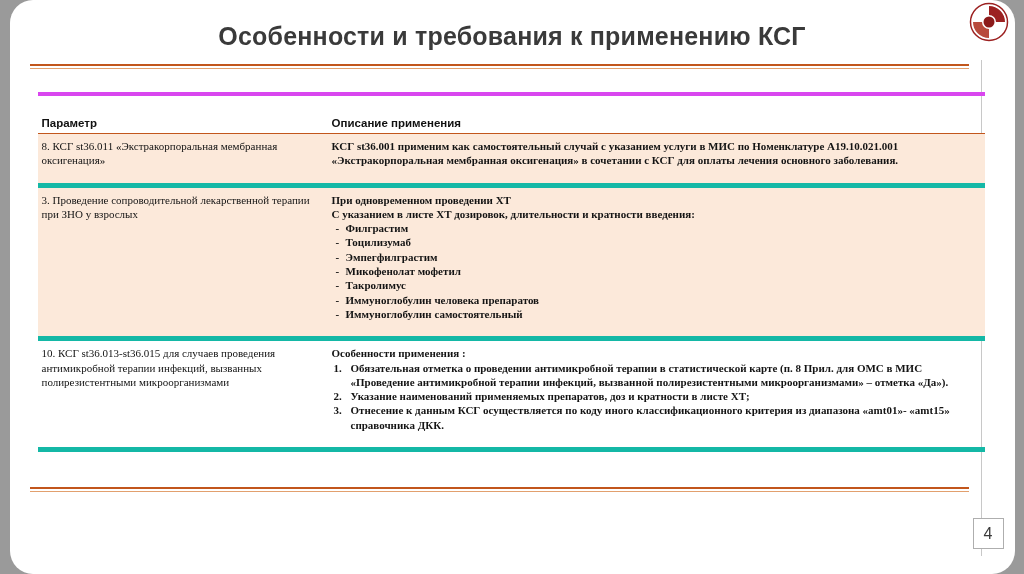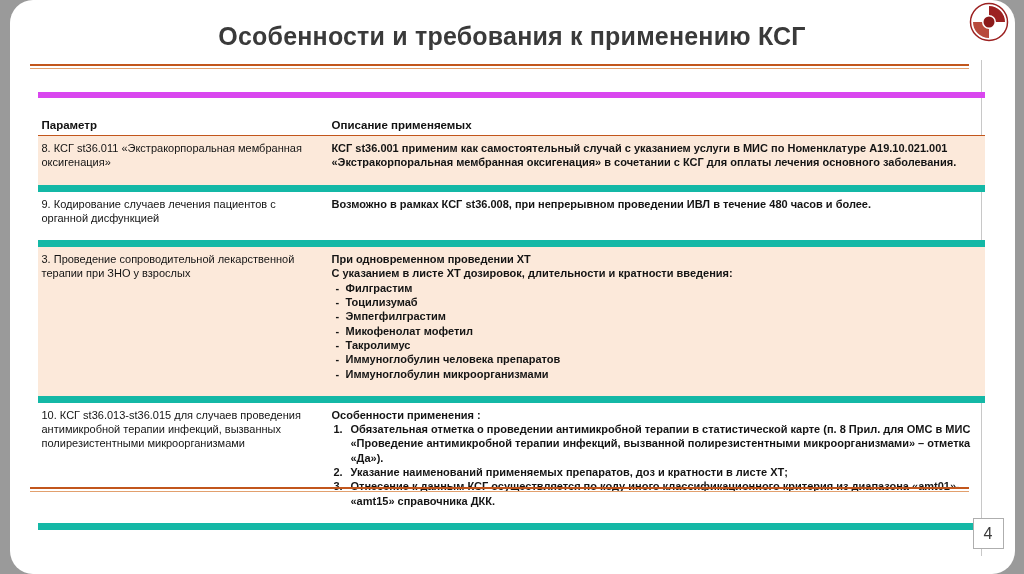--- a/index.html
+++ b/index.html
@@ -32,25 +32,25 @@
     font-size: 16px; color: #3a3a3a;
   }
   .table-wrap { position: absolute; left: 28px; top: 92px; width: 947px; }
   table {
     width: 100%; border-collapse: collapse; table-layout: fixed;
     font-size: 11px; color: #141414;
   }
   th {
     font-size: 11.5px; text-align: left; color: #111;
     padding: 21px 8px 4px 4px;
-    border-top: 6px solid #d946ef; border-bottom: 1px solid #c2561c;
+    border-top: 4px solid #d946ef; border-bottom: 1px solid #c2561c;
   }
   td {
     vertical-align: top; padding: 5px 10px 15px 4px;
-    border-bottom: 7px solid #14b8a6; line-height: 1.3;
+    border-bottom: 5px solid #14b8a6; line-height: 1.3; font-family: Liberation Serif, serif;
   }
   tr.shaded td { background: #fce9da; }
   .param-cell { font-weight: 400; }
   .desc-cell  { font-weight: 700; }
   .line.dash { display: flex; }
   .line.dash .marker { flex: 0 0 14px; padding-left: 4px; box-sizing: border-box; }
   .line.num { display: flex; }
   .line.num .marker { flex: 0 0 19px; padding-left: 2px; box-sizing: border-box; }
   .line.num .txt { flex: 1; }
 </style>
@@ -73,34 +73,28 @@
 
   <div class="table-wrap">
     <table>
       <colgroup>
         <col style="width:290px">
         <col>
       </colgroup>
       <thead>
         <tr>
           <th>Параметр</th>
-          <th>Описание применяемых</th>
+          <th>Описание применения</th>
         </tr>
       </thead>
       <tbody>
           <tr class="shaded">
             <td class="param-cell">8. КСГ st36.011 «Экстракорпоральная мембранная оксигенация»</td>
             <td class="desc-cell">
               <div class="line p">КСГ st36.001 применим как самостоятельный случай с указанием услуги в МИС по Номенклатуре А19.10.021.001 «Экстракорпоральная мембранная оксигенация» в сочетании с КСГ для оплаты лечения основного заболевания.</div>
-            </td>
-          </tr>
-          <tr>
-            <td class="param-cell">9. Кодирование случаев лечения пациентов с органной дисфункцией</td>
-            <td class="desc-cell">
-              <div class="line p">Возможно в рамках КСГ st36.008, при непрерывном проведении ИВЛ в течение 480 часов и более.</div>
             </td>
           </tr>
           <tr class="shaded">
             <td class="param-cell">3. Проведение сопроводительной лекарственной терапии при ЗНО у взрослых</td>
             <td class="desc-cell">
               <div class="line p">При одновременном проведении ХТ</div>
               <div class="line p">С указанием в листе ХТ дозировок, длительности и кратности введения:</div>
               <div class="line dash">
                 <span class="marker">-</span>
                 <span class="txt">Филграстим</span>
@@ -120,21 +114,21 @@
               <div class="line dash">
                 <span class="marker">-</span>
                 <span class="txt">Такролимус</span>
               </div>
               <div class="line dash">
                 <span class="marker">-</span>
                 <span class="txt">Иммуноглобулин человека препаратов</span>
               </div>
               <div class="line dash">
                 <span class="marker">-</span>
-                <span class="txt">Иммуноглобулин микроорганизмами</span>
+                <span class="txt">Иммуноглобулин самостоятельный</span>
               </div>
             </td>
           </tr>
           <tr>
             <td class="param-cell">10. КСГ st36.013-st36.015 для случаев проведения антимикробной терапии инфекций, вызванных полирезистентными микроорганизмами</td>
             <td class="desc-cell">
               <div class="line p">Особенности применения :</div>
               <div class="line num">
                 <span class="marker">1.</span>
                 <span class="txt">Обязательная отметка о проведении антимикробной терапии в статистической карте (п. 8 Прил. для ОМС в МИС «Проведение антимикробной терапии инфекций, вызванной полирезистентными микроорганизмами» – отметка «Да»).</span>

